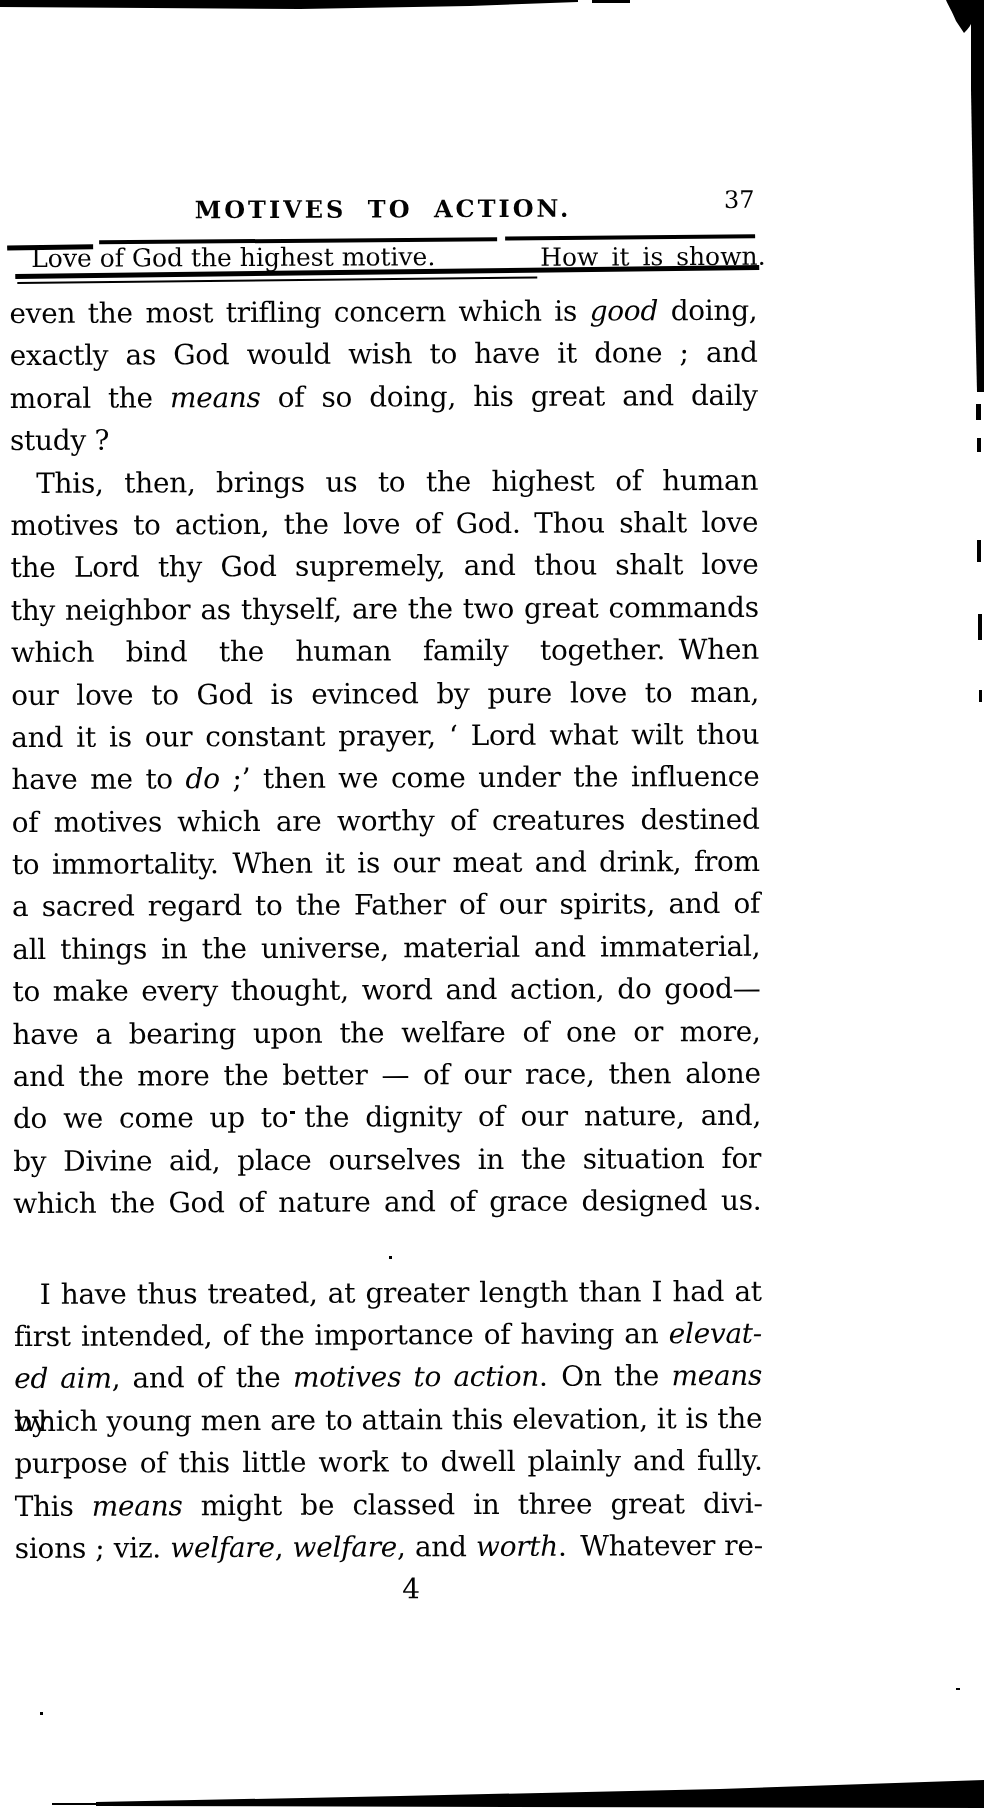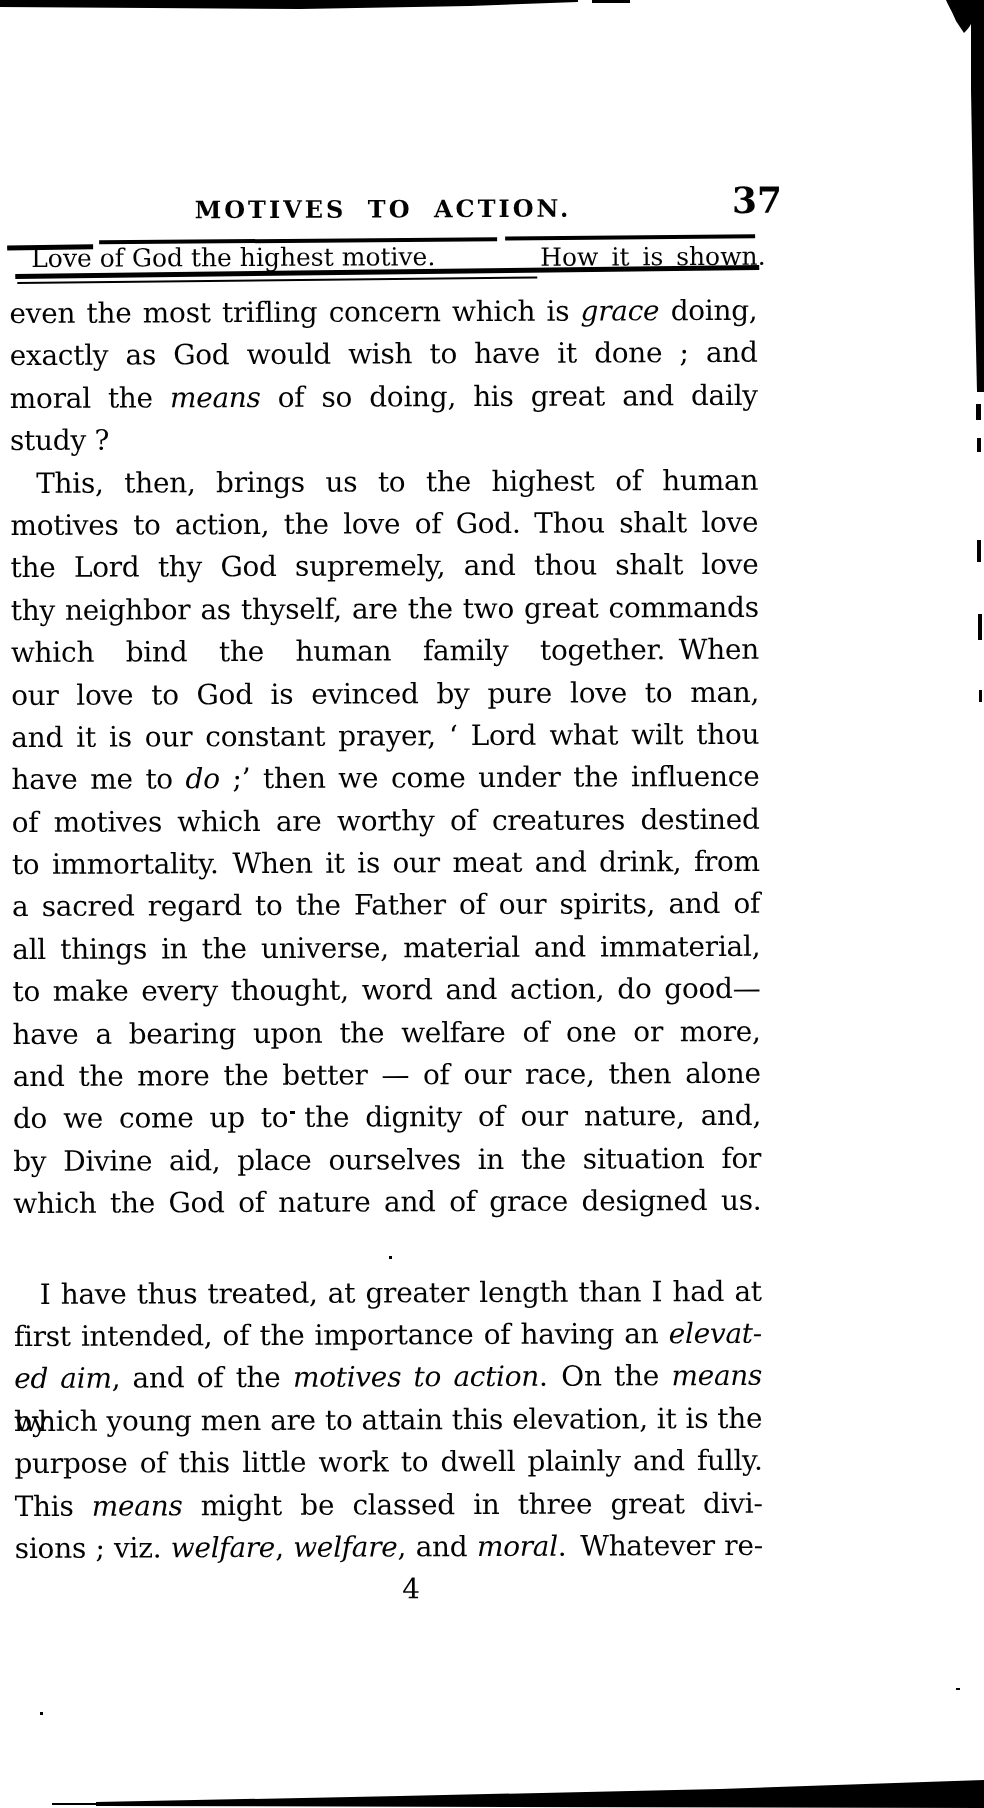--- a/index.html
+++ b/index.html
@@ -6,21 +6,21 @@
   .page{
     position:relative;width:984px;height:1808px;background:#ffffff;
     overflow:hidden;color:#030303;
     font-family:"DejaVu Serif","Liberation Serif",serif;
   }
   .content{position:absolute;inset:0;transform:rotate(-0.25deg);transform-origin:480px 900px;}
   .running-head{
     position:absolute;top:196px;left:12px;width:748px;text-align:center;
     font-size:24px;font-weight:700;letter-spacing:3px;word-spacing:10px;line-height:26px;
   }
-  .page-number{position:absolute;top:181px;left:727px;font-size:36px;font-weight:700;line-height:40px;margin-left:8px;}
+  .page-number{position:absolute;top:181px;left:727px;font-size:24px;font-weight:400;line-height:40px;}
   .rule{position:absolute;background:#000;}
   .rule1a{left:10px;top:243px;width:86px;height:5px;transform:rotate(-0.6deg);}
   .rule1b{left:102px;top:238px;width:398px;height:4px;transform:rotate(-0.2deg);}
   .rule1c{left:508px;top:236px;width:250px;height:4px;transform:rotate(-0.3deg);}
   .rule2a{left:18px;top:272px;width:744px;height:5px;transform:rotate(-0.45deg);transform-origin:left center;}
   .rule2b{left:20px;top:280px;width:520px;height:2px;transform:rotate(-0.35deg);transform-origin:left center;}
   .subhead-left{position:absolute;top:243px;left:34px;font-size:25px;line-height:28px;}
   .subhead-right{position:absolute;top:244px;left:543px;font-size:25px;line-height:28px;word-spacing:5px;}
   .body-flow{position:absolute;left:12px;top:291px;width:748px;font-size:28px;letter-spacing:-0.3px;}
   .line{height:42.4px;line-height:42.4px;text-align:left;}
@@ -46,21 +46,21 @@
 
     <div class="subhead-left">Love of God the highest motive.</div>
     <div class="subhead-right">How it is shown.</div>
 
     <div class="rule rule2a"></div>
     <div class="rule rule2b"></div>
 
     <div class="body-flow">
       <div>
           <div class="para">
-            <div class="line full"><span>even the most trifling concern which is </span><span class="it">grace</span><span> doing,</span></div>
+            <div class="line full"><span>even the most trifling concern which is </span><span class="it">good</span><span> doing,</span></div>
             <div class="line full"><span>exactly as God would wish to have it done ; and</span></div>
             <div class="line full"><span>moral the </span><span class="it">means</span><span> of so doing, his great and daily</span></div>
             <div class="line"><span>study ?</span></div>
           </div>
           <div class="para">
             <div class="line full indent"><span>This, then, brings us to the highest of human</span></div>
             <div class="line full"><span>motives to action, the love of God. Thou shalt love</span></div>
             <div class="line full"><span>the Lord thy God supremely, and thou shalt love</span></div>
             <div class="line full"><span>thy neighbor as thyself, are the two great commands</span></div>
             <div class="line full"><span>which bind the human family together. When</span></div>
@@ -78,21 +78,21 @@
             <div class="line full"><span>by Divine aid, place ourselves in the situation for</span></div>
             <div class="line full"><span>which the God of nature and of grace designed us.</span></div>
           </div>
           <div class="para gap">
             <div class="line full indent"><span>I have thus treated, at greater length than I had at</span></div>
             <div class="line full"><span>first intended, of the importance of having an </span><span class="it">elevat-</span></div>
             <div class="line full"><span class="it">ed aim</span><span>, and of the </span><span class="it">motives to action</span><span>. On the </span><span class="it">means</span><span> by</span></div>
             <div class="line full"><span>which young men are to attain this elevation, it is the</span></div>
             <div class="line full"><span>purpose of this little work to dwell plainly and fully.</span></div>
             <div class="line full"><span>This </span><span class="it">means</span><span> might be classed in three great divi-</span></div>
-            <div class="line full"><span>sions ; viz. </span><span class="it">welfare</span><span>, </span><span class="it">welfare</span><span>, and </span><span class="it">moral</span><span>. Whatever re-</span></div>
+            <div class="line full"><span>sions ; viz. </span><span class="it">welfare</span><span>, </span><span class="it">welfare</span><span>, and </span><span class="it">worth</span><span>. Whatever re-</span></div>
           </div>
         </div>
       <div class="sig-line">4</div>
     </div>
   </div>
 
   <svg class="artifacts" width="984" height="1808" viewBox="0 0 984 1808" aria-hidden="true">
     <g fill="#000000">
       <polygon points="0,0 578,0 578,2 470,6 300,9 150,8 0,7"></polygon>
       <rect x="592" y="0" width="38" height="3"></rect>

